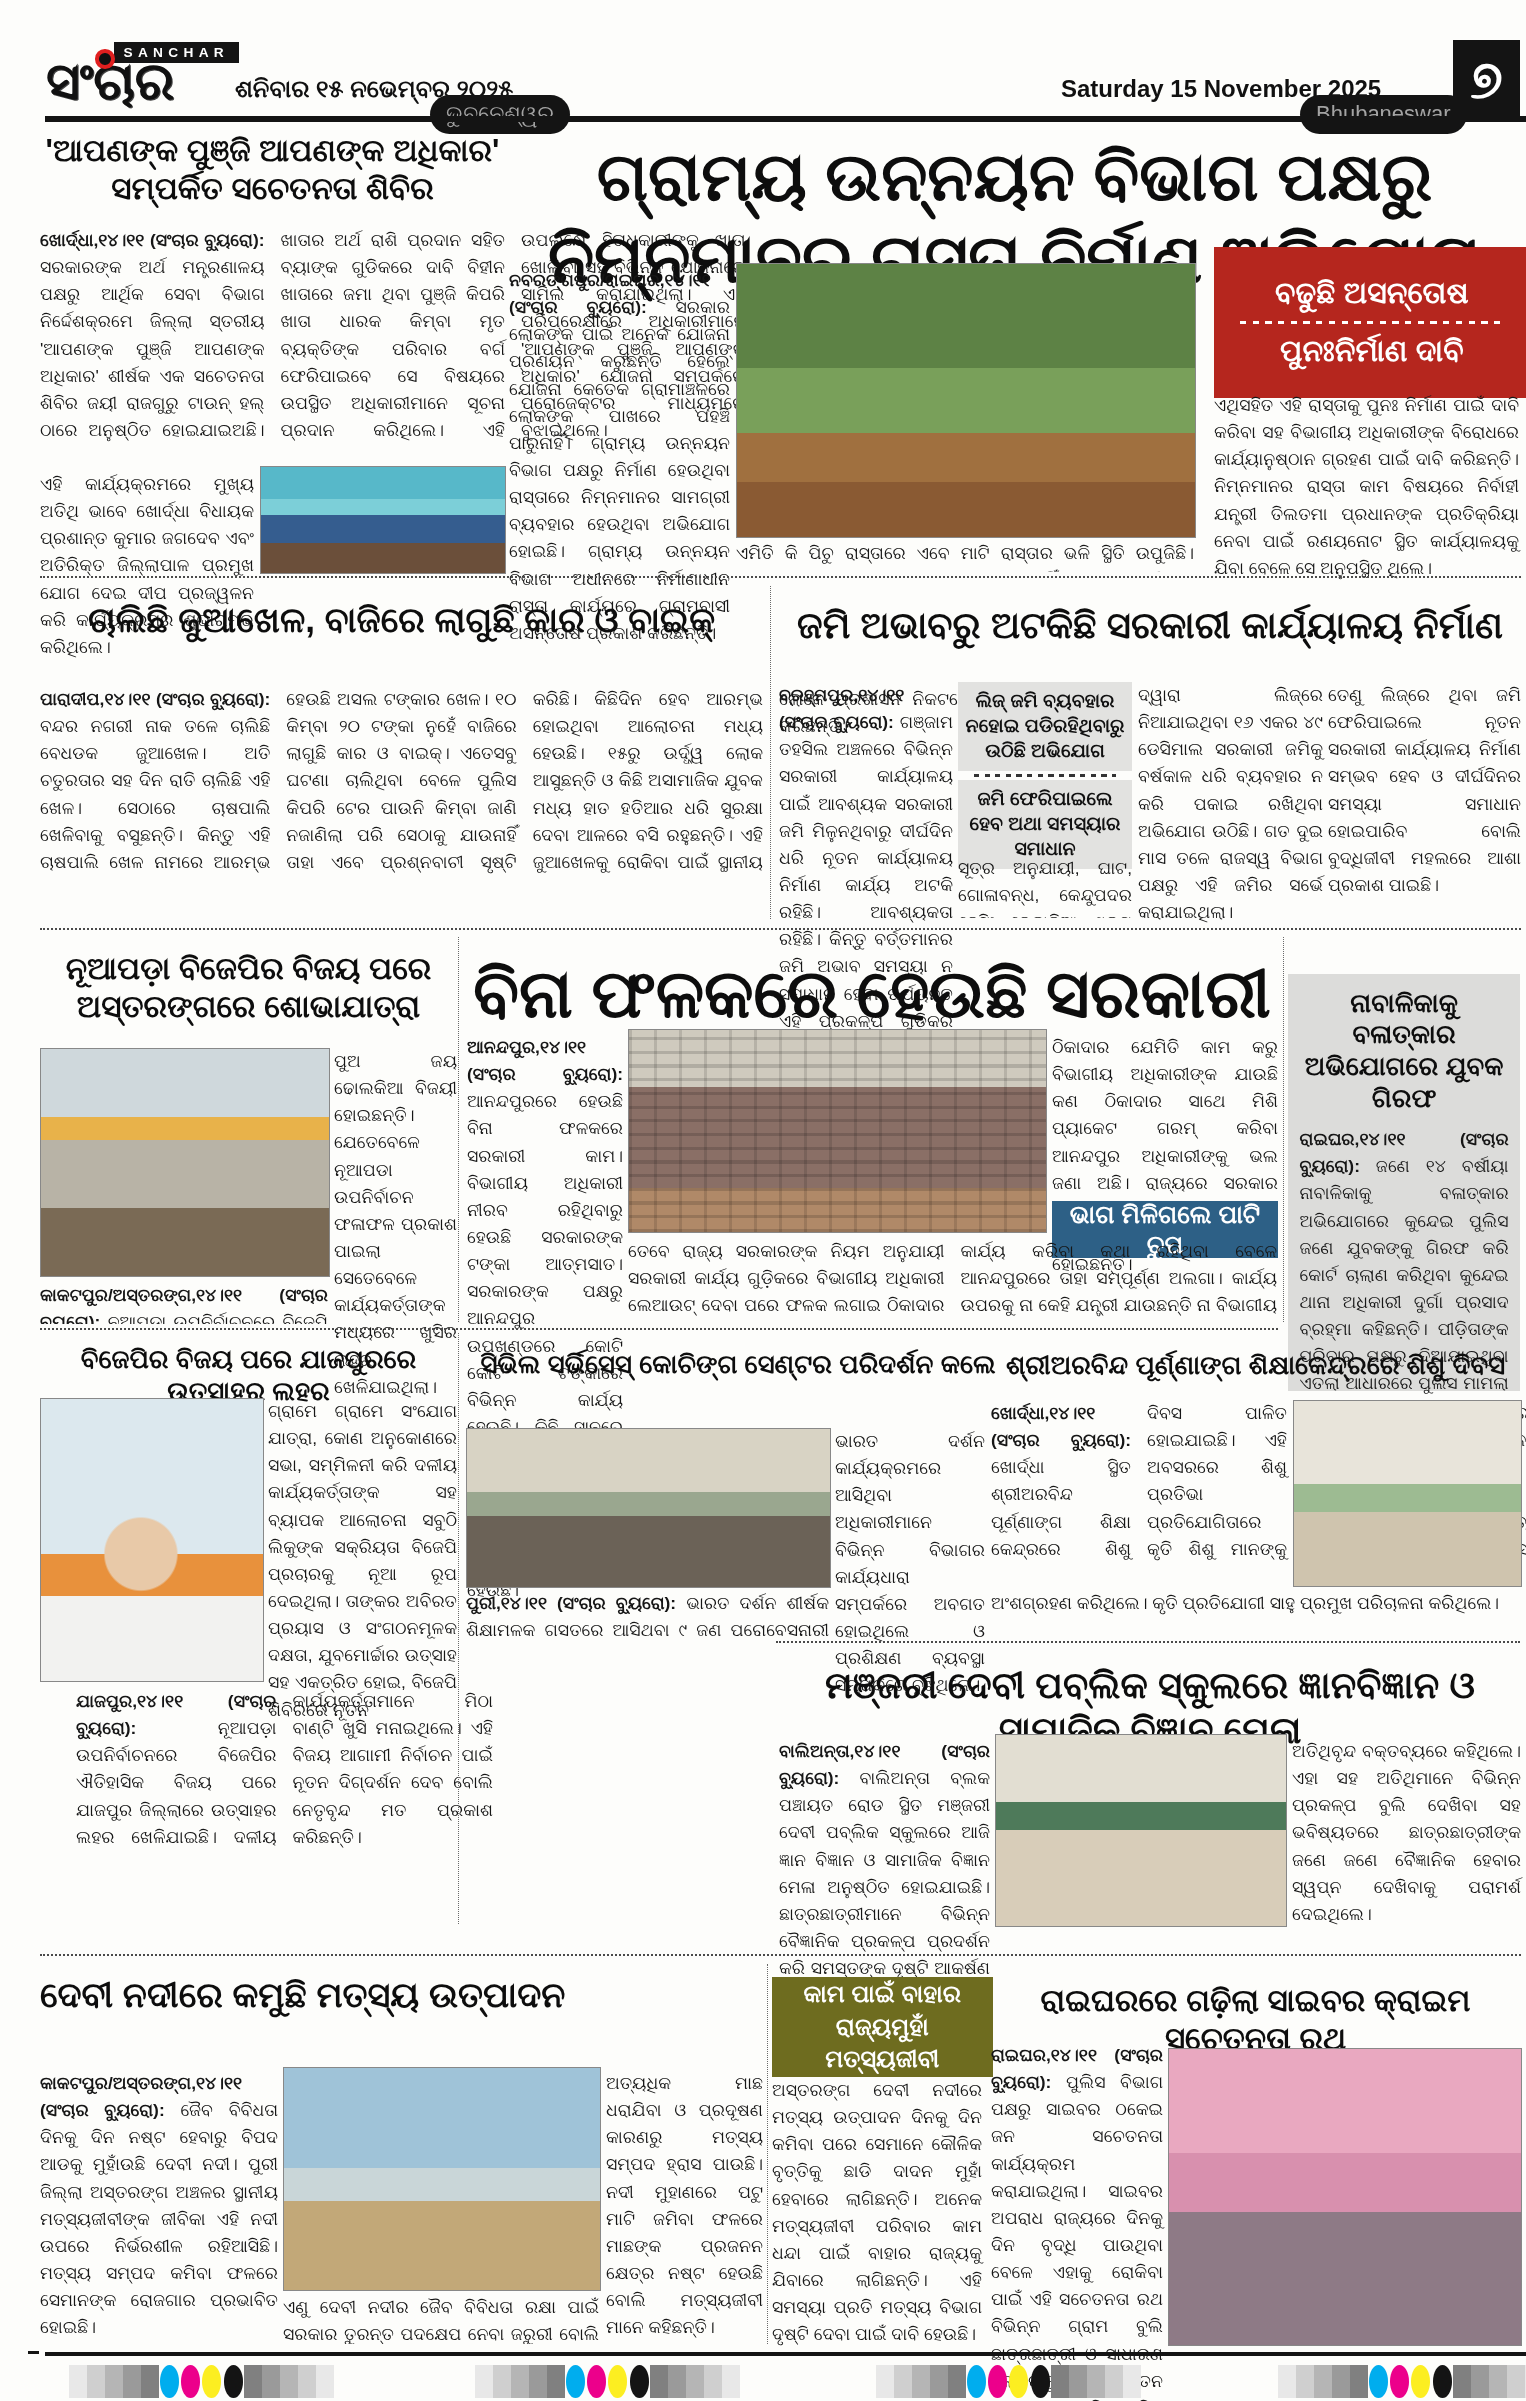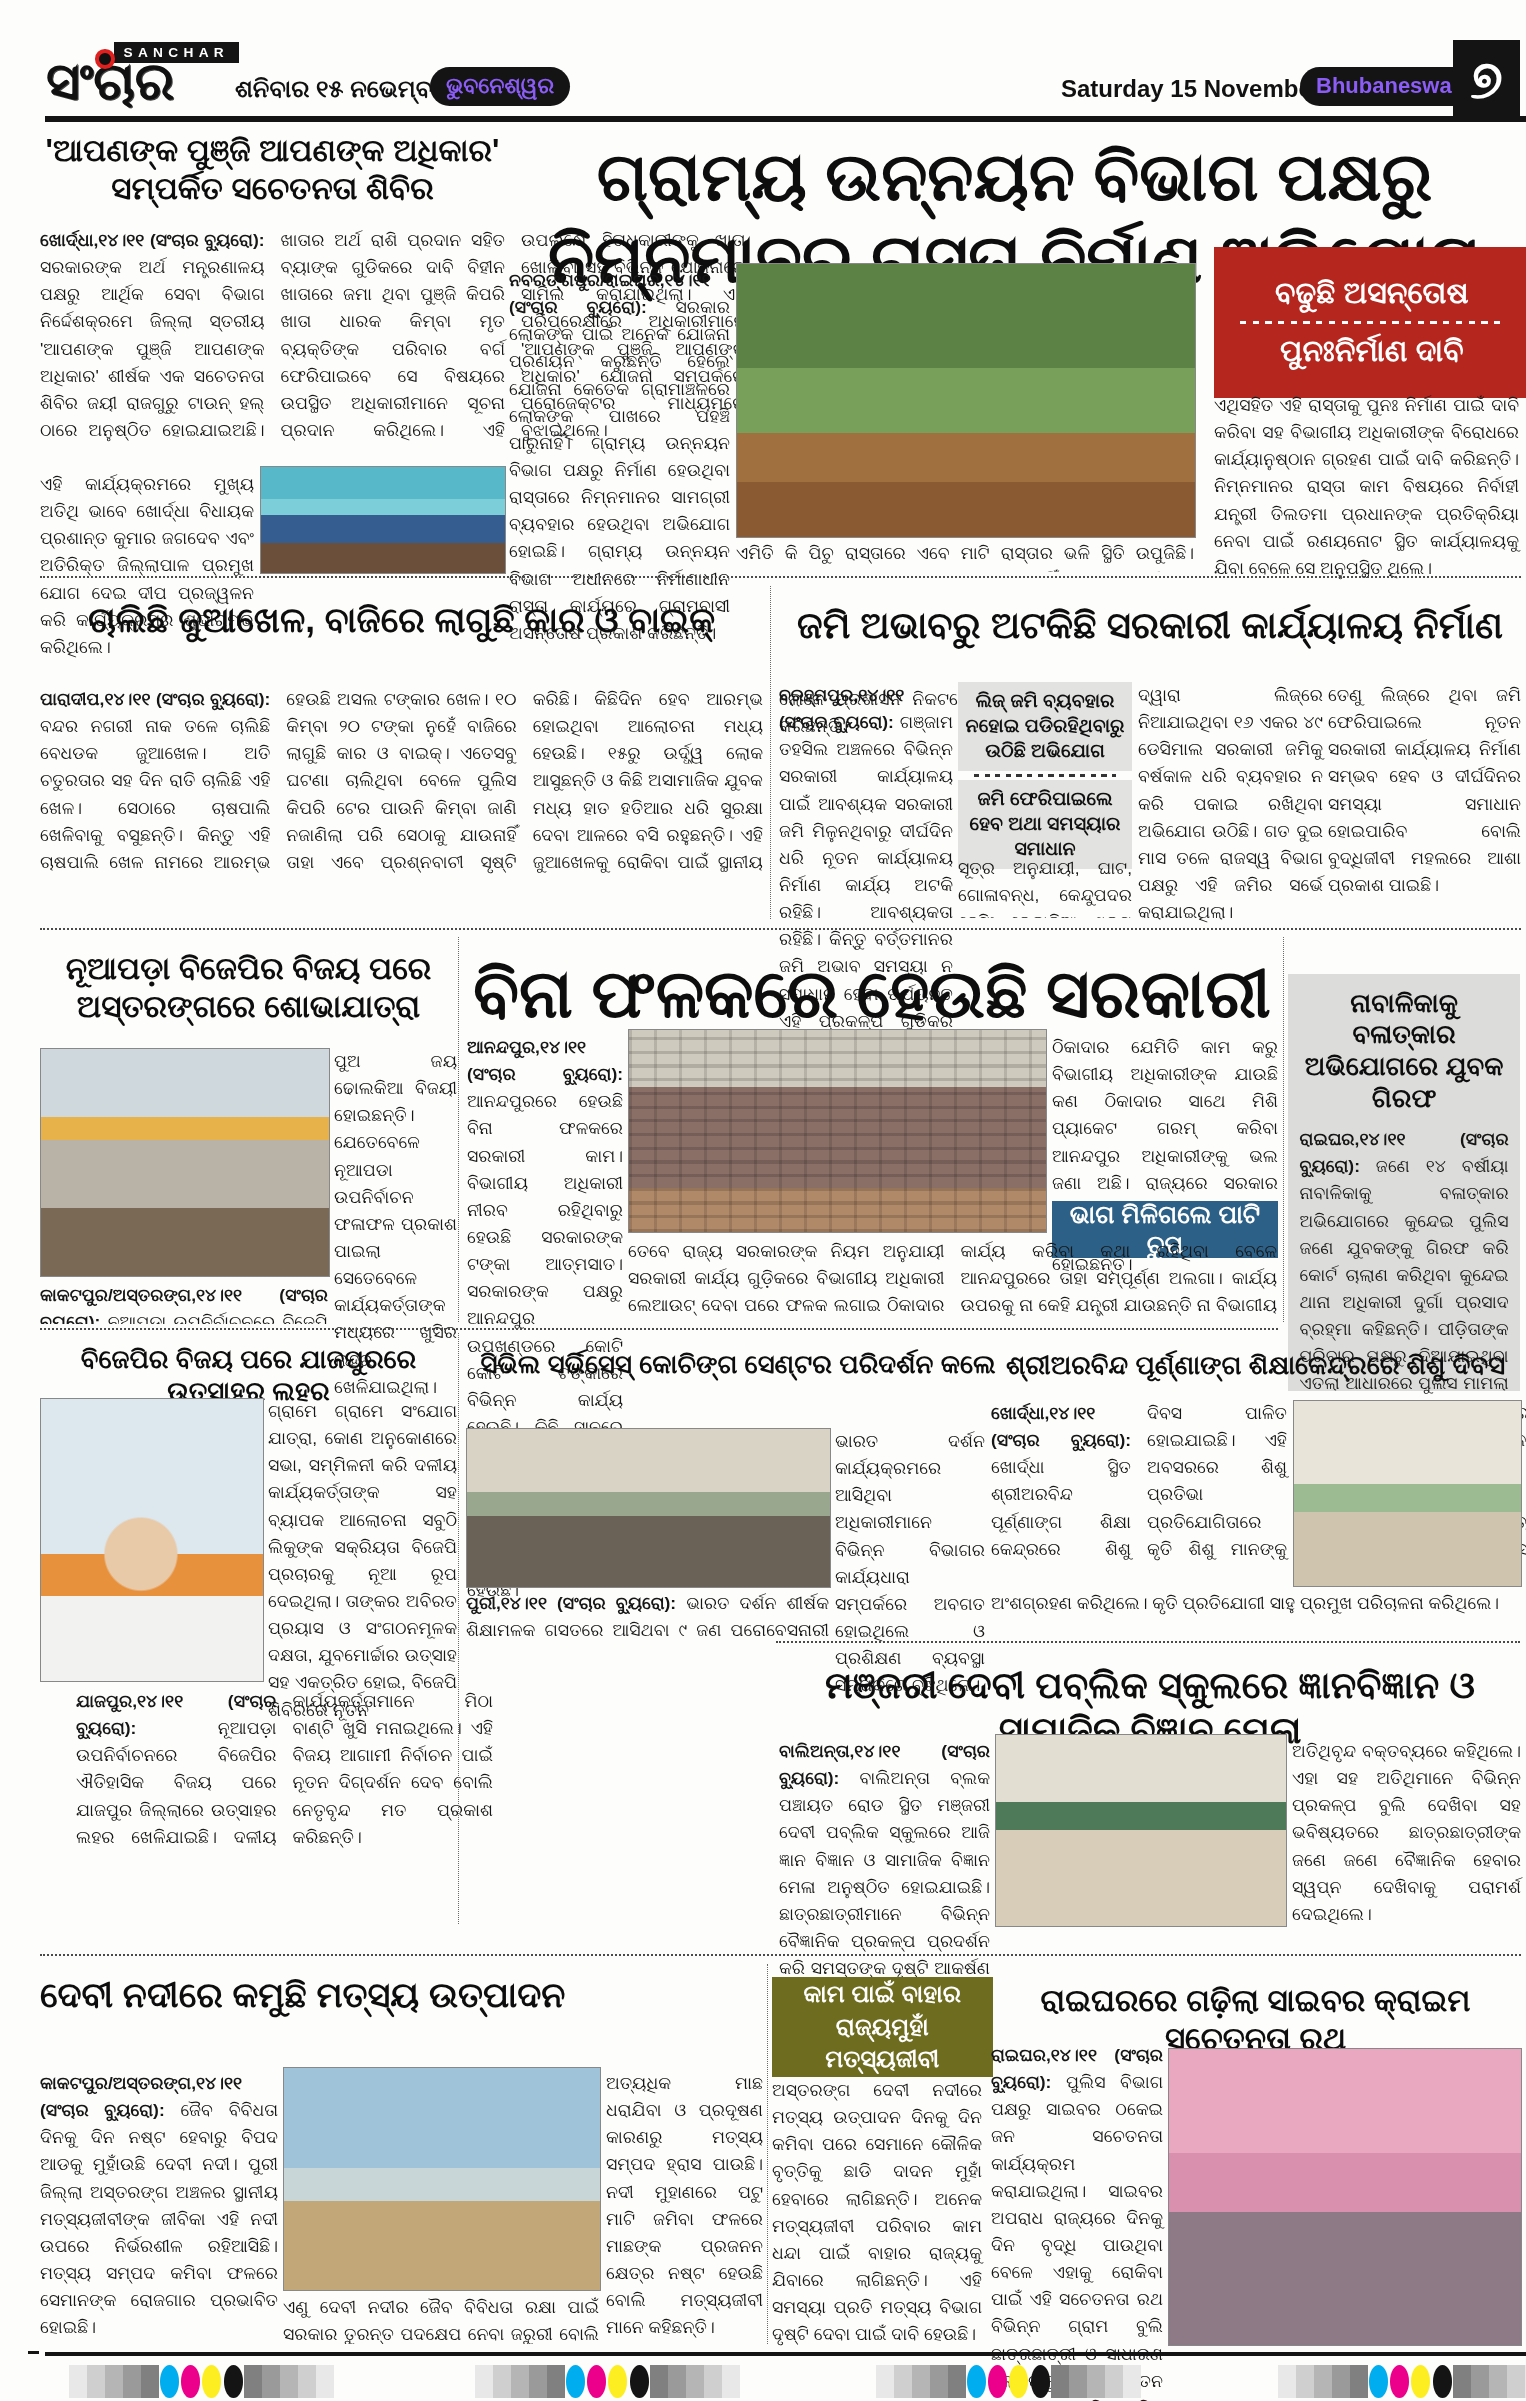--- a/index.html
+++ b/index.html
@@ -10,22 +10,22 @@
     color:#161616;
   }
   .abs{position:absolute;}
   
   .sanchar-label{background:#141414;color:#fff;font-size:13.7px;font-weight:bold;
     letter-spacing:5.3px;padding:3.2px 9.5px;}
   .logo-oriya{font-size:52px;font-weight:900;line-height:1;color:#111;
     text-shadow:1.1px 1.1px 0 #444;}
   .logo-dot{width:11.6px;height:11.6px;border:4.8px solid #e01f1f;border-radius:50%;background:#111;}
   .mast-date{font-size:24px;font-weight:bold;color:#111;}
-  .mast-pill{background:#141414;color:#8b5cf6;font-size:22px;font-weight:bold;
-    padding:6.3px 16px;border-radius:23px;}
+  .mast-pill{background:#141414;color:#a3a3a3;font-size:22px;font-weight:normal;
+    padding:6.3px 16px;border-radius:23px;margin-top:28px;}
   .page-box{background:#141414;color:#fff;display:flex;align-items:center;justify-content:center;}
   .page-num{font-size:53px;font-weight:bold;color:#fff;}
   .mast-rule{background:#141414;}
   
   .hl{font-weight:900;color:#0d0d0d;text-align:center;line-height:1.22;}
   .hl-xl{font-size:67px;}
   .hl-lg{font-size:35px;}
   .hl-ml{font-size:37px;}
   .hl-md{font-size:31px;}
   .hl-sm{font-size:26px;}

